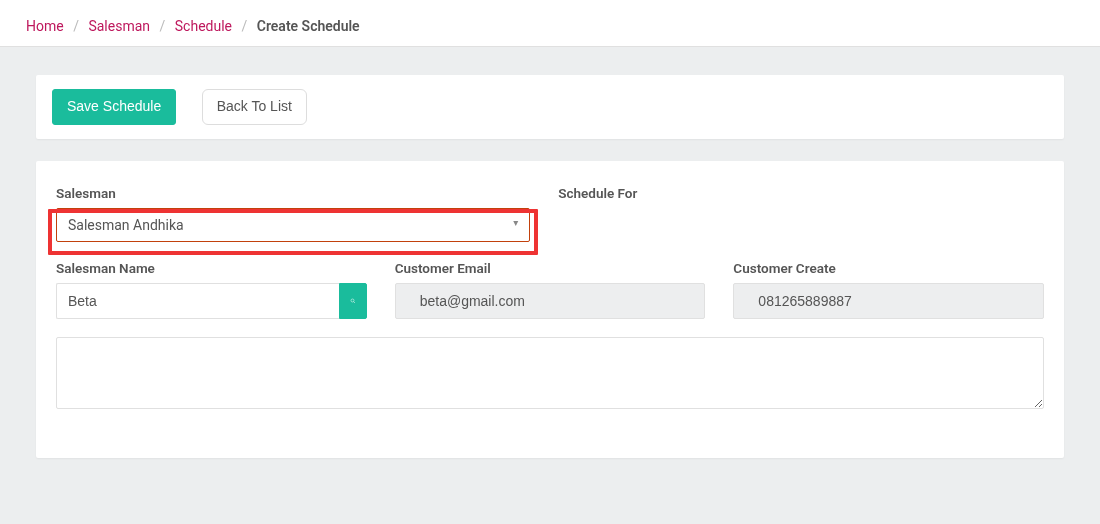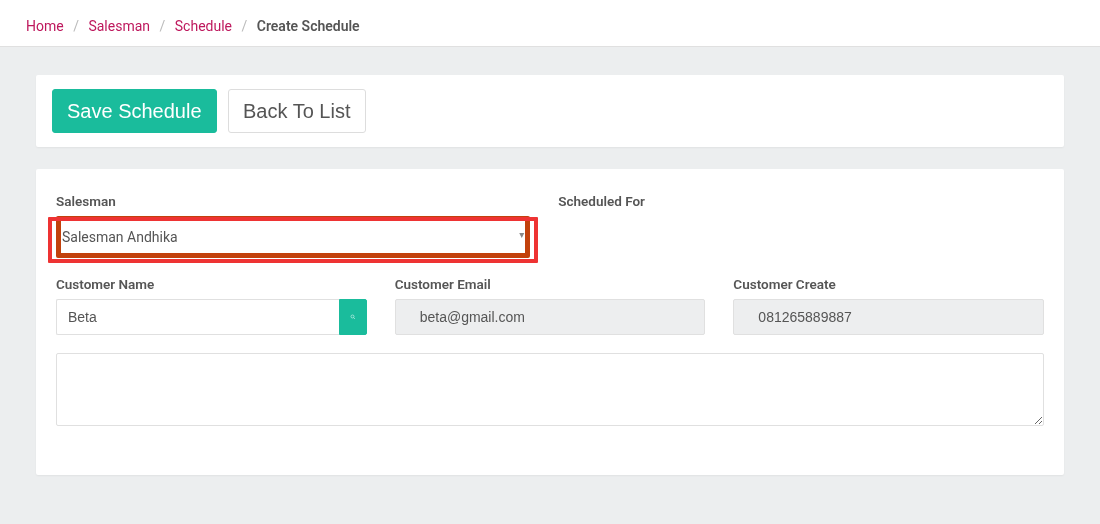--- a/index.html
+++ b/index.html
@@ -47,38 +47,38 @@
     border-radius: 2px;
     box-shadow: 0 1px 2px rgba(0,0,0,.05);
     margin-bottom: 22px;
     padding: 14px 16px;
   }
   .card.form-card { padding: 24px 20px 28px 20px; }
 
   .btn {
     display: inline-block;
     padding: 7px 14px;
-    font-size: 20px;
+    font-size: 14px;
     border-radius: 3px;
     border: 1px solid transparent;
     cursor: pointer;
     line-height: 1.4;
     background: #fff;
   }
   .btn-primary {
     background: #1abc9c;
     border-color: #1abc9c;
     color: #fff;
   }
   .btn-default {
     background: #fff;
     border-color: #ddd;
     color: #555;
   }
-  .toolbar .btn + .btn { margin-left: 8px; }
+  .toolbar .btn + .btn { margin-left: 22px; border-radius: 6px; }
 
   .form-row {
     display: flex;
     gap: 28px;
     margin-bottom: 18px;
   }
   .form-group { flex: 1; min-width: 0; }
   .form-group.salesman-wrap { flex: 0 0 48%; position: relative; }
   .form-group label {
     display: block;
@@ -102,23 +102,23 @@
     color: #555;
     padding-left: 24px;
   }
   textarea.form-control {
     resize: both;
     min-height: 60px;
   }
 
   .select-wrap {
     display: flex;
-    border: 5px solid #c2410c;
+    border: 1px solid #c2410c;
     border-radius: 2px;
-    padding: 8px 1px;
+    padding: 8px 11px;
     cursor: pointer;
     justify-content: space-between;
     color: #555;
     background: #fff;
   }
   .select-wrap .caret {
     font-size: 10px;
     color: #888;
   }
   .highlight {
@@ -183,27 +183,27 @@
     <div class="form-row">
       <div class="form-group salesman-wrap">
         <label>Salesman</label>
         <div class="select-wrap">
           <span>Salesman Andhika</span>
           <span class="caret">▾</span>
         </div>
         <div class="highlight"></div>
       </div>
       <div class="form-group">
-        <label>Scheduled For</label>
+        <label>Schedule For</label>
       </div>
     </div>
 
     <div class="form-row three-col">
       <div class="form-group">
-        <label>Customer Name</label>
+        <label>Salesman Name</label>
         <div class="input-group">
           <input type="text" class="form-control" value="Beta" style="">
           <button class="addon-btn">
             <svg viewBox="0 0 24 24">
                 <circle cx="10" cy="10" r="6"></circle>
                 <line x1="20" y1="20" x2="14.5" y2="14.5"></line>
               </svg>
           </button>
         </div>
       </div>

